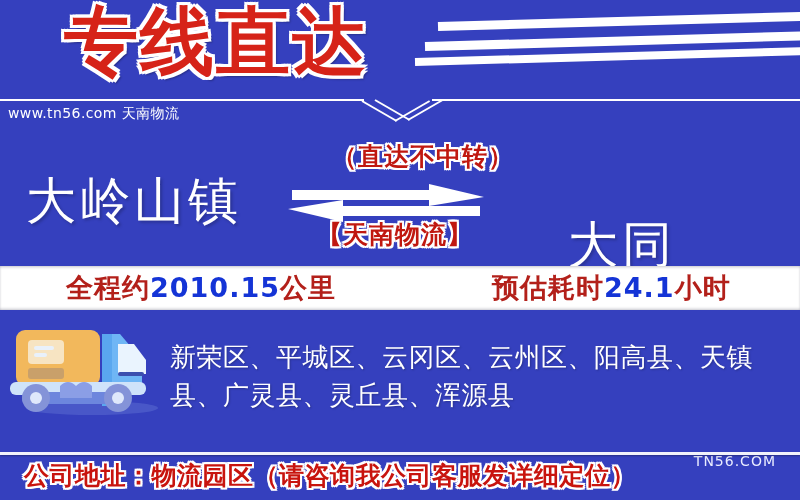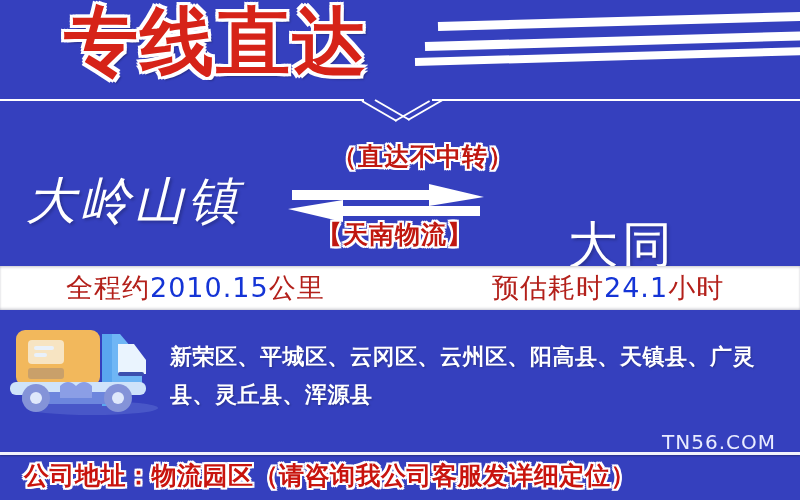--- a/index.html
+++ b/index.html
@@ -81,21 +81,21 @@
 
   
   .city {
     position: absolute;
     font-size: 50px;
     color: #ffffff;
     line-height: 1;
     white-space: nowrap;
     text-shadow: 2px 2px 3px rgba(0,0,0,.22);
   }
-  #origin-city  { left: 26px;  top: 176px; letter-spacing: 4px; font-style: italic; }
+  #origin-city  { left: 26px;  top: 176px; letter-spacing: 4px; }
   #dest-city    { left: 568px; top: 176px; letter-spacing: 4px; margin-top: 44px; }
 
   
   .note {
     position: absolute;
     font-size: 25px;
     font-weight: bold;
     color: #c01810;
     line-height: 1;
     white-space: nowrap;
@@ -122,21 +122,21 @@
     left: 0; top: 266px;
     width: 800px; height: 44px;
     background: #ffffff;
     box-shadow: inset 0 2px 3px -1px rgba(120,120,140,.45),
                 inset 0 -2px 3px -1px rgba(120,120,140,.45);
   }
   .info-item {
     position: absolute;
     top: 4px;
     font-size: 27px;
-    font-weight: normal;
+    font-weight: bold;
     line-height: 36px;
     white-space: nowrap;
     letter-spacing: 1px;
   }
   #info-distance { left: 66px; }
   #info-duration { left: 492px; }
   .lbl { color: #b3201a; }
   .val { color: #1434d6; }
 
   
@@ -144,33 +144,32 @@
     position: absolute;
     left: 6px; top: 312px;
     width: 170px; height: 104px;
   }
 
   
   #districts {
     position: absolute;
     left: 170px; top: 338px;
     width: 620px;
-    font-size: 22px;
+    font-size: 26px;
     color: #ffffff;
     line-height: 38px;
     letter-spacing: .5px;
     text-shadow: 1px 1px 2px rgba(0,0,0,.25);
-    font-weight: bold;
   }
 
   
   #watermark {
     position: absolute;
-    right: 24px; top: 430px;
-    font-size: 20px;
+    right: 24px; top: 453px;
+    font-size: 14px;
     color: #e9ecff;
     letter-spacing: 1px;
     white-space: nowrap;
   }
 
   
   #footer-rule {
     position: absolute;
     left: 0; top: 452px;
     width: 800px; height: 3px;
@@ -205,20 +204,21 @@
 
   <div class="rule-left"></div>
   <div class="rule-right"></div>
   <div class="chev chev-a"></div>
   <div class="chev chev-b"></div>
   <div class="chev chev-c"></div>
   <div class="chev chev-d"></div>
 
   <div id="headline">专线直达</div>
 
+  <div id="siteline">www.tn56.com 天南物流</div>
 
   <div class="city" id="origin-city">大岭山镇</div>
 
   <div class="city" id="dest-city">大同</div>
 
   <div class="note" id="note-top">（直达不中转）</div>
 
   <div id="arrow-wrap">
     <svg viewBox="0 0 196 38" width="196" height="38" aria-hidden="true">
       <polygon points="196,4 104,4 104,0 104,0 142,0 142,0" fill="none"></polygon>

